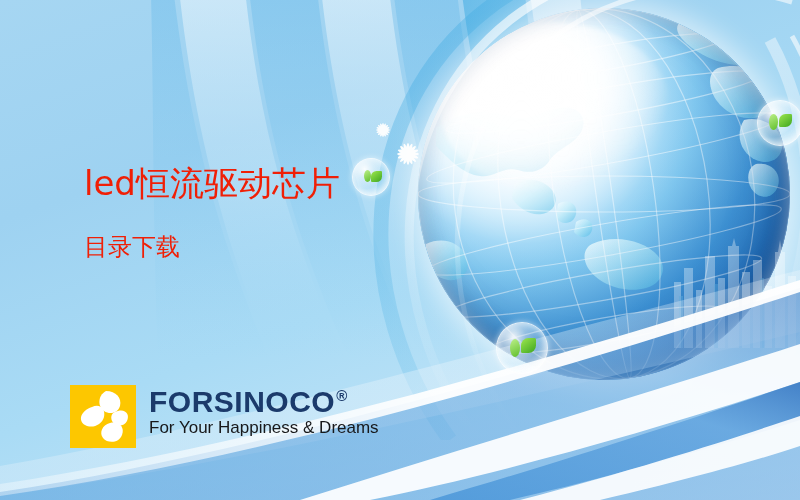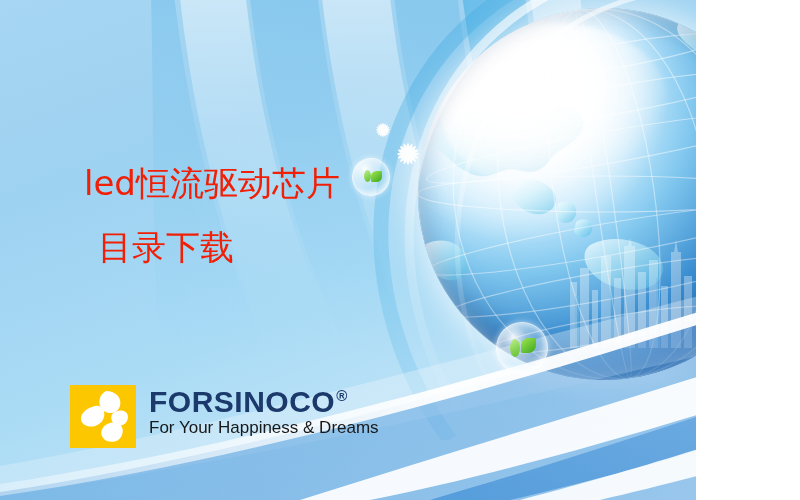--- a/index.html
+++ b/index.html
@@ -1,17 +1,17 @@
 <!DOCTYPE html>
 <html><head>
 <meta charset="utf-8">
 <style>
   html,body{margin:0;padding:0;background:#fff;}
   #stage{
-    position:relative;width:696px;height:500px;overflow:hidden;
+    position:relative;width:800px;height:500px;overflow:hidden;
     font-family:"Liberation Sans", sans-serif;
     background:linear-gradient(160deg,#a6d6f2 0%,#9ed2f1 28%,#a9dbf5 55%,#bfe3f7 78%,#d9eefb 100%);
   }
   .layer{position:absolute;inset:0;pointer-events:none;}
 
   
   .fan{position:absolute;top:-40px;left:150px;width:660px;height:420px;overflow:hidden;}
 
   
   .globe-wrap{position:absolute;left:418px;top:8px;width:376px;height:300px;}
@@ -53,21 +53,21 @@
   
   .sparkle{position:absolute;}
 
   
   .headline{position:absolute;left:84px;top:162px;width:420px;}
   .headline .l1{
     color:#f01f06;font-size:34px;line-height:42px;white-space:nowrap;
     font-family:"DejaVu Sans","Liberation Sans",sans-serif;
   }
   .headline .l2{
-    color:#f01f06;font-size:34px;line-height:42px;white-space:nowrap;margin-top:22px;margin-left:14px;
+    color:#f01f06;font-size:24px;line-height:42px;white-space:nowrap;margin-top:22px;
     font-family:Liberation Sans, sans-serif;
   }
 
   
   .logo{position:absolute;left:70px;top:385px;display:flex;align-items:flex-start;}
   .logo-mark{position:relative;width:66px;height:63px;background:#fdc700;flex:0 0 auto;}
   .logo-text{margin-left:13px;margin-top:1px;}
   .logo-name{
     color:#1b3a6b;font-weight:bold;font-size:30px;line-height:31px;letter-spacing:.5px;
     display:flex;align-items:flex-start;white-space:nowrap;

